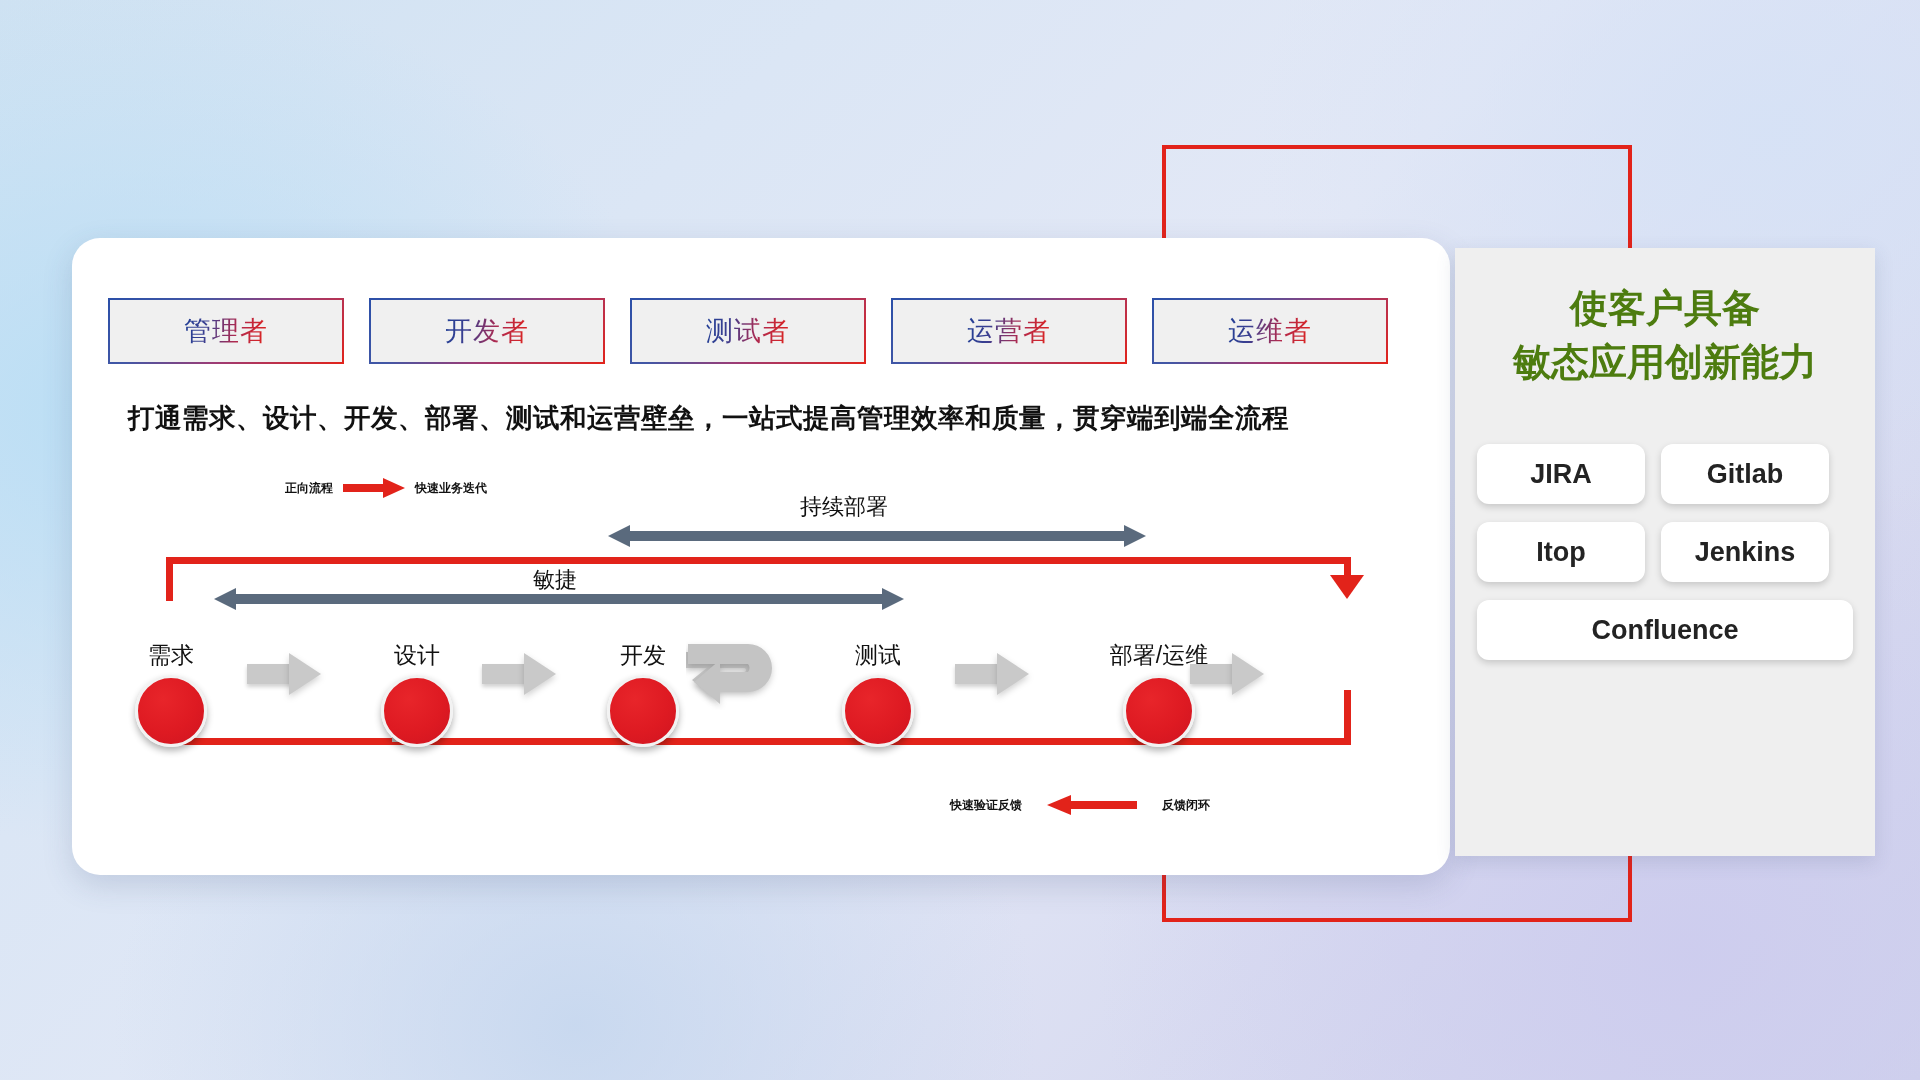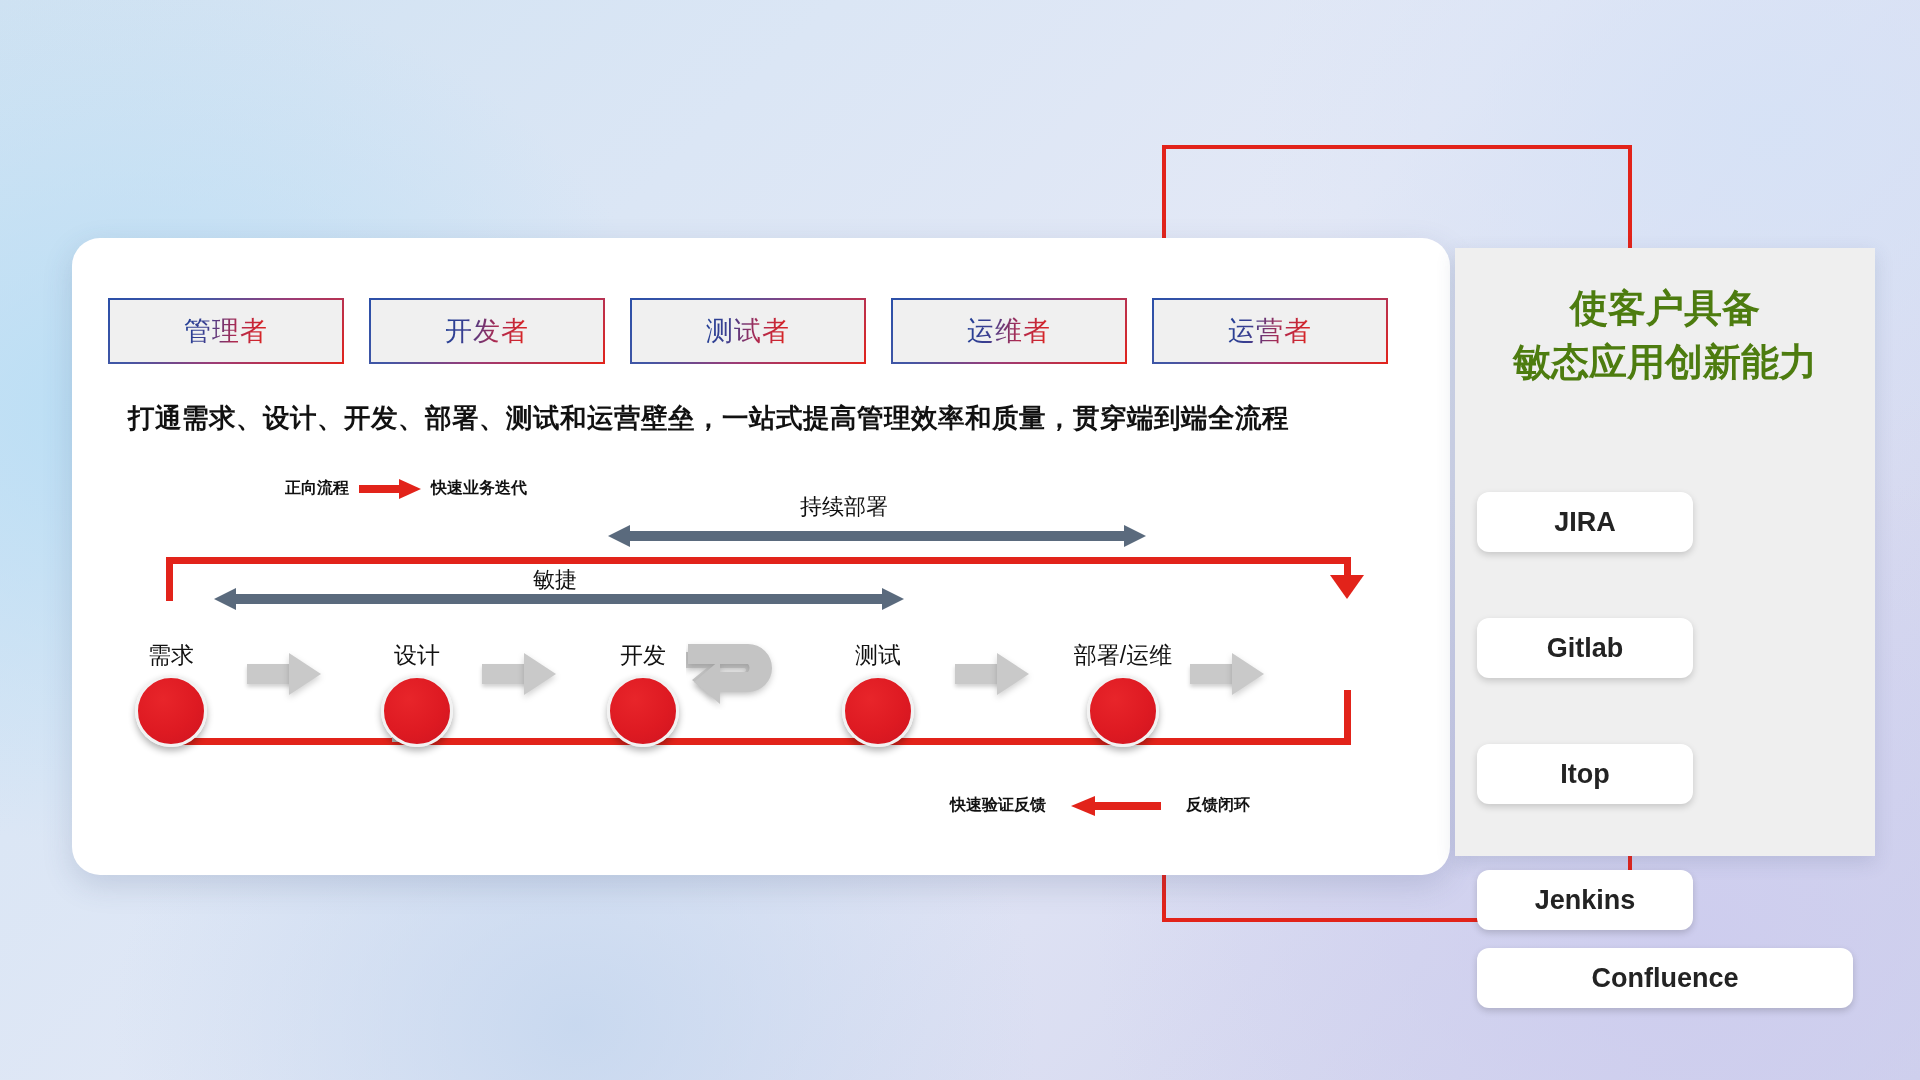--- a/index.html
+++ b/index.html
@@ -54,21 +54,21 @@
   }
 
   
   #desc-line{
     position:absolute;left:128px;top:400px;width:1290px;
     font-size:26.5px;font-weight:700;color:#111;letter-spacing:.5px;white-space:nowrap;
   }
 
   
   #legend-forward{position:absolute;left:285px;top:478px;display:flex;align-items:center;gap:10px;}
-  .legend-text{font-size:16px;font-weight:700;color:#111;white-space:nowrap;}
+  .legend-text{font-size:12px;font-weight:700;color:#111;white-space:nowrap;}
   .red-arrow-right{width:62px;height:20px;position:relative;}
   .red-arrow-right .shaft{position:absolute;left:0;top:6px;width:44px;height:8px;background:#e2231a;}
   .red-arrow-right .head{position:absolute;left:40px;top:0;width:0;height:0;
     border-top:10px solid transparent;border-bottom:10px solid transparent;border-left:22px solid #e2231a;}
   .red-arrow-left{width:90px;height:20px;position:relative;}
   .red-arrow-left .shaft{position:absolute;right:0;top:6px;width:66px;height:8px;background:#e2231a;}
   .red-arrow-left .head{position:absolute;left:0;top:0;width:0;height:0;
     border-top:10px solid transparent;border-bottom:10px solid transparent;border-right:24px solid #e2231a;}
 
   
@@ -136,21 +136,21 @@
     font-size:38px;font-weight:700;color:#4d7c0f;line-height:1.42;white-space:nowrap;
   }
   #tool-grid{position:absolute;left:22px;top:196px;width:376px;
     display:flex;flex-wrap:wrap;gap:18px 16px;}
   .tool-pill{
     height:60px;background:#ffffff;border-radius:12px;
     display:flex;align-items:center;justify-content:center;
     font-size:27px;font-weight:700;color:#232323;
     box-shadow:0 3px 7px rgba(0,0,0,.17);
   }
-  .pill-half{width:216px;margin-top:48px;}
+  .pill-half{width:168px;}
   .pill-full{width:376px;}
 </style>
 </head>
 <body>
 
 <div class="stage">
 
   <div class="bracket" id="bracket-top"></div>
   <div class="bracket" id="bracket-top-left"></div>
   <div class="bracket" id="bracket-right"></div>
@@ -163,24 +163,24 @@
     <div class="role-box">
       <span class="role-label">管理者</span>
     </div>
     <div class="role-box">
       <span class="role-label">开发者</span>
     </div>
     <div class="role-box">
       <span class="role-label">测试者</span>
     </div>
     <div class="role-box">
+      <span class="role-label">运营者</span>
+    </div>
+    <div class="role-box">
       <span class="role-label">运维者</span>
-    </div>
-    <div class="role-box">
-      <span class="role-label">运营者</span>
     </div>
   </div>
 
   <div id="desc-line">打通需求、设计、开发、部署、测试和运营壁垒，一站式提高管理效率和质量，贯穿端到端全流程</div>
 
   <div id="legend-forward">
     <span class="legend-text">正向流程</span>
     <span class="red-arrow-right">
       <span class="shaft"></span>
         <span class="head"></span>
@@ -245,21 +245,21 @@
 
     <div class="stage-item" style="left:713px;top:0;">
       <div class="stage-name">测试</div>
       <div class="stage-dot"></div>
     </div>
     <div class="chev" style="left:845px;top:41px;">
       <span class="body"></span>
         <span class="tipr"></span>
     </div>
 
-    <div class="stage-item" style="left:958px;top:0;">
+    <div class="stage-item" style="left:994px;top:0;">
       <div class="stage-name">部署/运维</div>
       <div class="stage-dot"></div>
     </div>
     <div class="chev" style="left:1080px;top:41px;">
       <span class="body"></span>
         <span class="tipr"></span>
     </div>
 
   </div>
 

